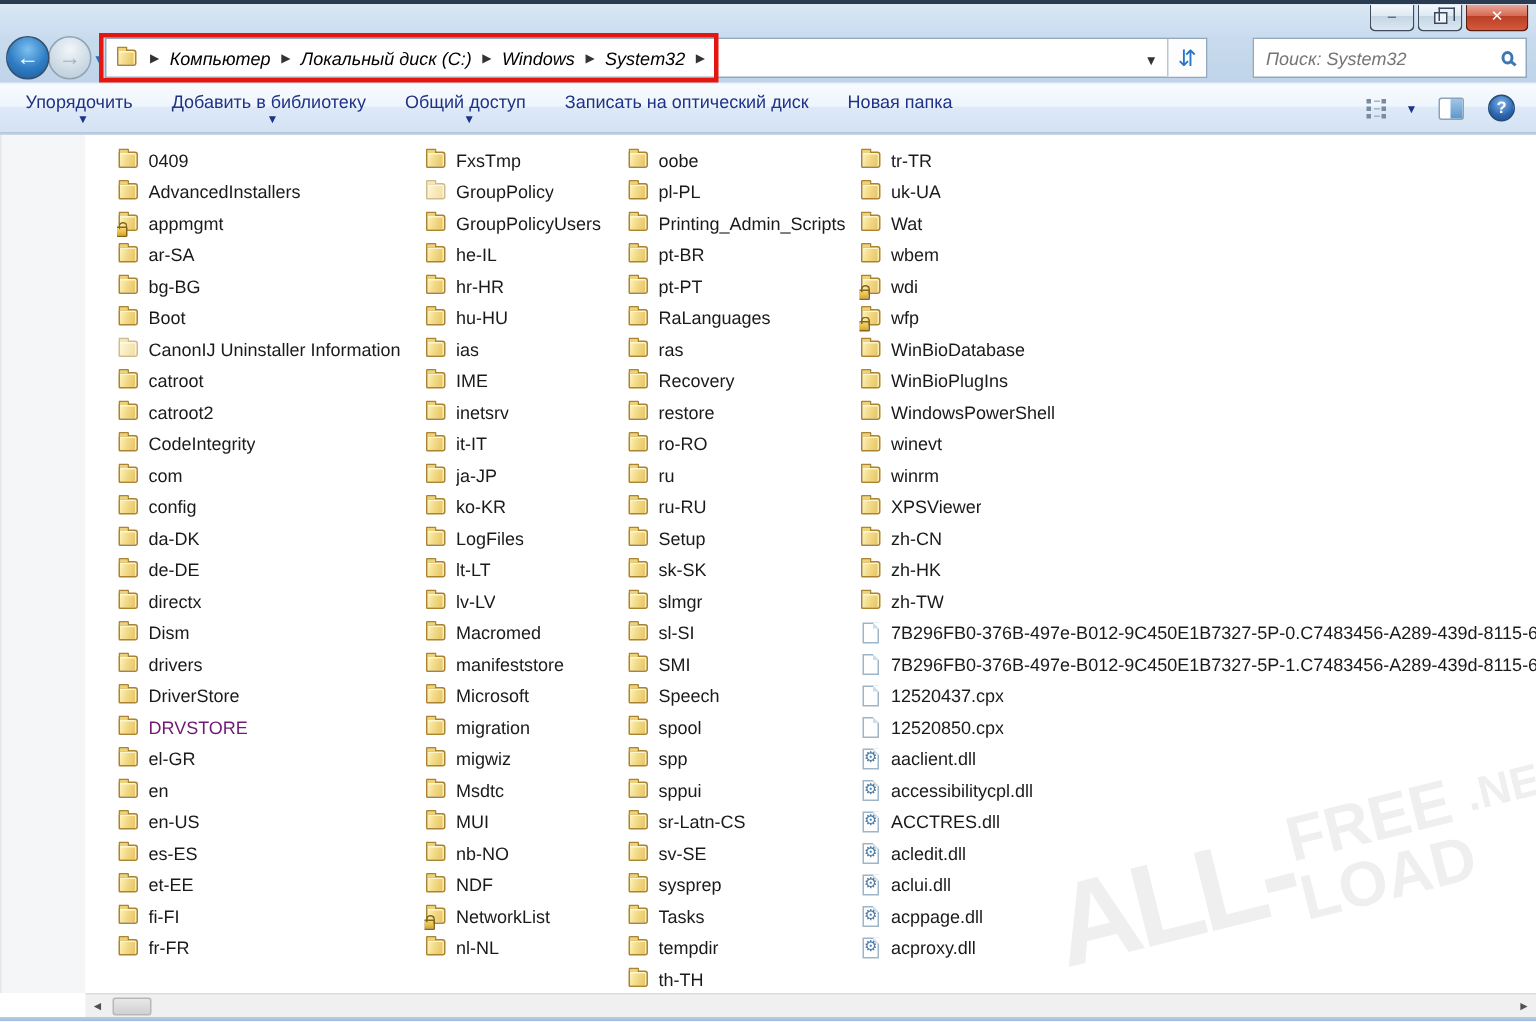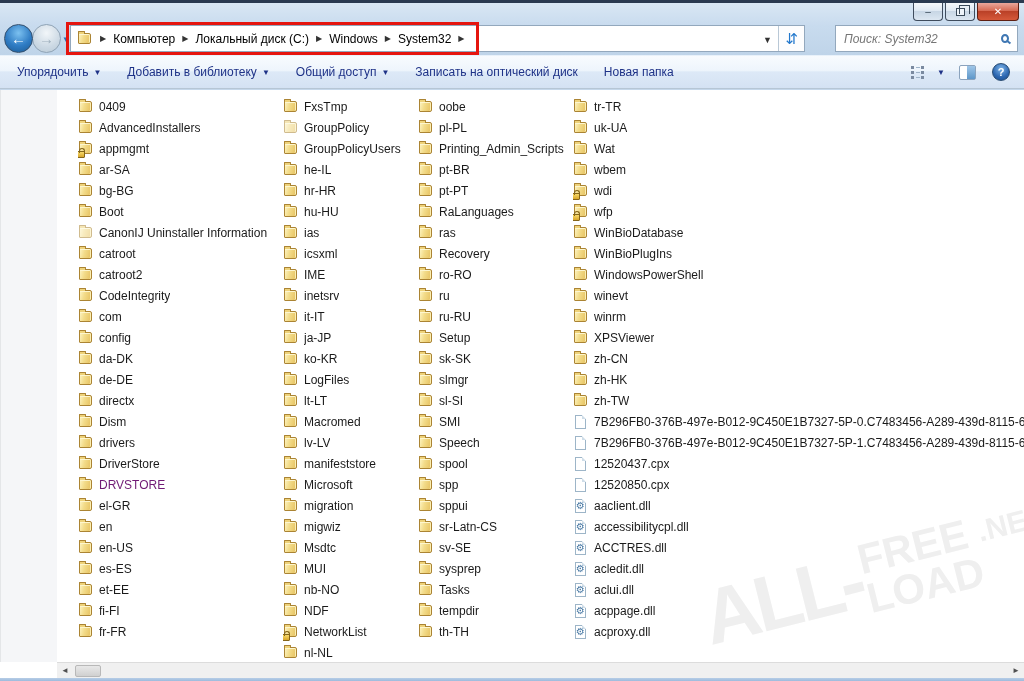--- a/index.html
+++ b/index.html
@@ -30,21 +30,21 @@
   #back-btn { left:4px; color:#fff;
     background:radial-gradient(circle at 50% 30%,#7cc1f0,#2f7cc4 55%,#1b5a94); z-index:2;}
   #fwd-btn { left:32px; color:#9fb0bd; border-color:#8fa3b5;
     background:radial-gradient(circle at 50% 30%,#f2f6f9,#ccd9e4 60%,#b9c9d6); z-index:1;}
   #nav-dropdown { position:absolute; left:62px; top:13px; font-size:8px; color:#2b6cb3; cursor:pointer;}
 
   #address-bar { position:absolute; left:70px; top:3px; width:735px; height:27px; background:#fff;
     border:1px solid #93a8bd; display:flex; align-items:center; }
   #breadcrumb { display:flex; align-items:center; height:100%; padding-left:6px; font-size:12px; color:#000; }
   .crumb-sep { font-size:8px; margin:0 7px; color:#333; }
-  .crumb { cursor:pointer; white-space:nowrap; }
+  .crumb { cursor:pointer; white-space:nowrap;font-style:italic; }
   #addr-dropdown { position:absolute; right:32px; top:9px; font-size:9px; color:#333; cursor:pointer; }
   #refresh-btn { position:absolute; right:0; top:0; width:26px; height:25px; border-left:1px solid #b9c8d6;
     display:flex; align-items:center; justify-content:center; color:#2277cc; font-size:15px; cursor:pointer;
     background:#fdfdfe; }
   #annotation-box { position:absolute; left:66px; top:0px; width:413px; height:33px;
     border:3px solid #e5150f; pointer-events:none; z-index:5; }
 
   #search-box { position:absolute; left:835px; top:3px; width:183px; height:27px; background:#fff;
     border:1px solid #93a8bd; display:flex; align-items:center; padding:0 8px; }
   #search-box input { border:none; outline:none; flex:1; font-style:italic; color:#1d4ed8; font-size:12px;
@@ -52,21 +52,21 @@
   .magnifier { width:9px; height:9px; border:2px solid #3f77b3; border-radius:50%; position:relative; }
   .magnifier::after { content:""; position:absolute; width:5px; height:2px; background:#3f77b3;
     right:-4px; bottom:-2px; transform:rotate(40deg); }
 
   
   #toolbar { position:absolute; top:55px; left:0; width:100%; height:34px;
     background:linear-gradient(180deg,#f8fbfe,#eef5fc 45%,#dde9f7 50%,#d4e2f3);
     border-top:1px solid #e8f1fa; border-bottom:1px solid #b6c6d5;
     display:flex; align-items:center; font-size:12px; color:#1e3287; }
   .tb-btn { display:flex; align-items:center; padding:5px 9px; margin-left:8px; border-radius:3px;
-    cursor:pointer; white-space:nowrap; }
+    cursor:pointer; white-space:nowrap;flex-direction:column; }
   .tb-caret { font-size:8px; margin-left:5px; color:#1e3287; }
   #toolbar-right { margin-left:auto; display:flex; align-items:center; margin-right:14px; }
   #views-btn { display:flex; align-items:center; cursor:pointer; margin-right:14px;}
   .views-glyph { display:inline-block; width:15px; height:14px;
     background:
       linear-gradient(#7a8aa0,#7a8aa0) 0 1px/3px 3px no-repeat,
       linear-gradient(#7a8aa0,#7a8aa0) 0 6px/3px 3px no-repeat,
       linear-gradient(#7a8aa0,#7a8aa0) 0 11px/3px 3px no-repeat,
       linear-gradient(#9fb4c9,#9fb4c9) 5px 2px/4px 1px no-repeat,
       linear-gradient(#9fb4c9,#9fb4c9) 5px 7px/4px 1px no-repeat,
@@ -428,26 +428,20 @@
           <div class="item">
             <span class="icon">
               <span class="folder-glyph"></span>
             </span>
             <span class="label">ias</span>
           </div>
           <div class="item">
             <span class="icon">
               <span class="folder-glyph"></span>
             </span>
-            <span class="label">icsxml</span>
-          </div>
-          <div class="item">
-            <span class="icon">
-              <span class="folder-glyph"></span>
-            </span>
             <span class="label">IME</span>
           </div>
           <div class="item">
             <span class="icon">
               <span class="folder-glyph"></span>
             </span>
             <span class="label">inetsrv</span>
           </div>
           <div class="item">
             <span class="icon">
@@ -476,32 +470,32 @@
           <div class="item">
             <span class="icon">
               <span class="folder-glyph"></span>
             </span>
             <span class="label">lt-LT</span>
           </div>
           <div class="item">
             <span class="icon">
               <span class="folder-glyph"></span>
             </span>
+            <span class="label">lv-LV</span>
+          </div>
+          <div class="item">
+            <span class="icon">
+              <span class="folder-glyph"></span>
+            </span>
             <span class="label">Macromed</span>
           </div>
           <div class="item">
             <span class="icon">
               <span class="folder-glyph"></span>
             </span>
-            <span class="label">lv-LV</span>
-          </div>
-          <div class="item">
-            <span class="icon">
-              <span class="folder-glyph"></span>
-            </span>
             <span class="label">manifeststore</span>
           </div>
           <div class="item">
             <span class="icon">
               <span class="folder-glyph"></span>
             </span>
             <span class="label">Microsoft</span>
           </div>
           <div class="item">
             <span class="icon">
@@ -594,20 +588,26 @@
             <span class="icon">
               <span class="folder-glyph"></span>
             </span>
             <span class="label">ras</span>
           </div>
           <div class="item">
             <span class="icon">
               <span class="folder-glyph"></span>
             </span>
             <span class="label">Recovery</span>
+          </div>
+          <div class="item">
+            <span class="icon">
+              <span class="folder-glyph"></span>
+            </span>
+            <span class="label">restore</span>
           </div>
           <div class="item">
             <span class="icon">
               <span class="folder-glyph"></span>
             </span>
             <span class="label">ro-RO</span>
           </div>
           <div class="item">
             <span class="icon">
               <span class="folder-glyph"></span>

